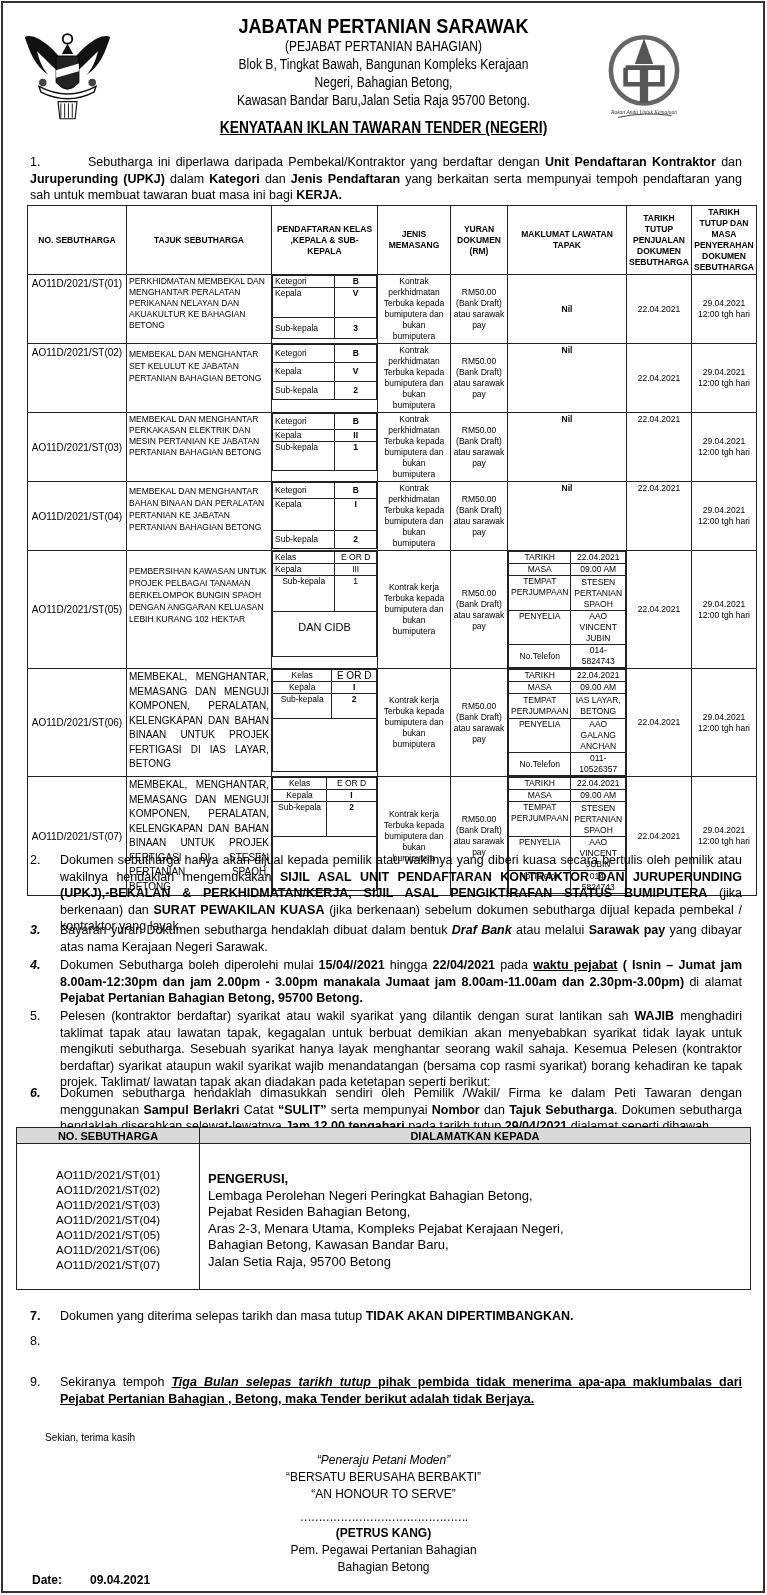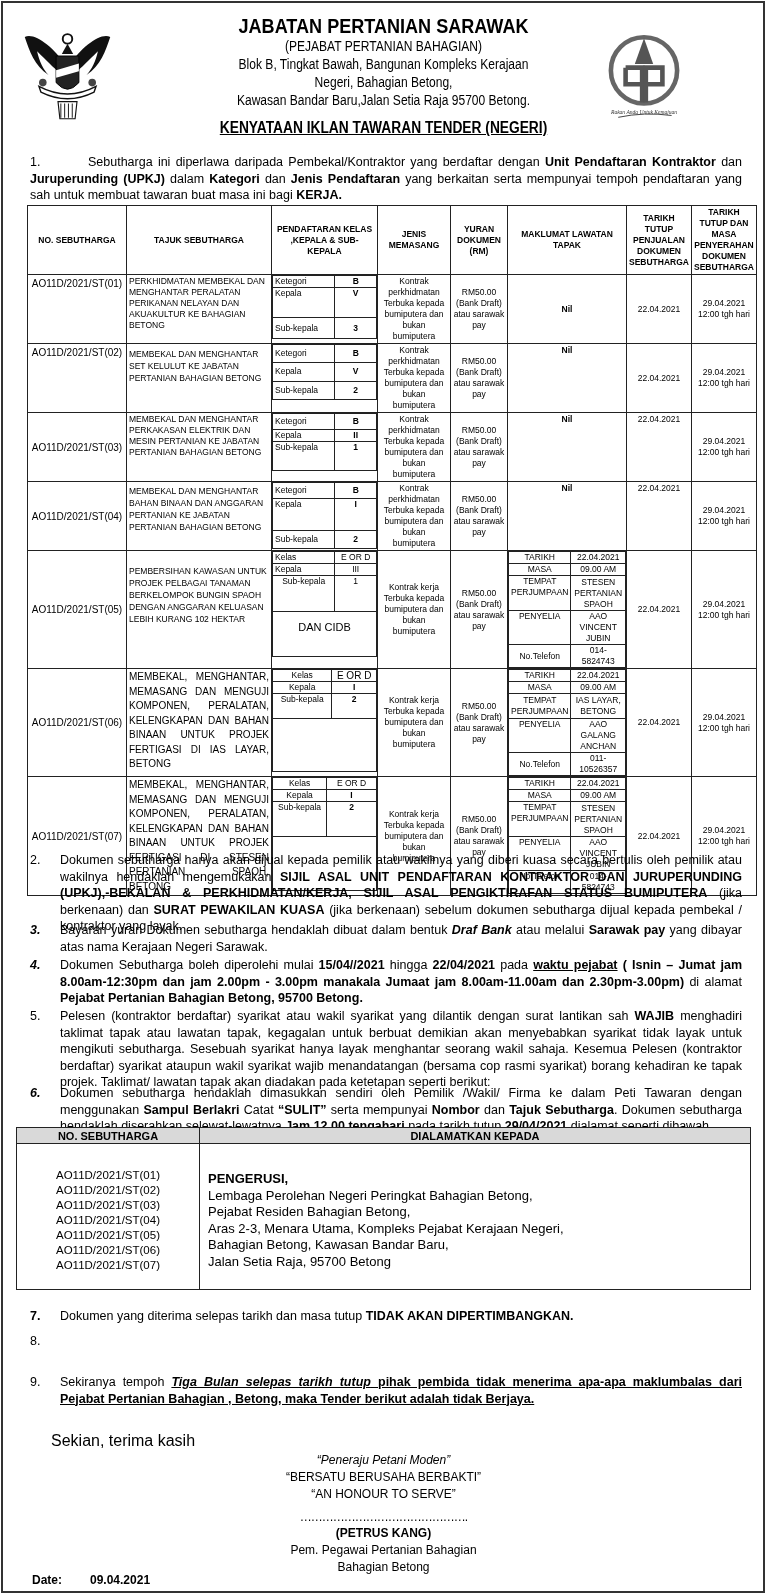--- a/index.html
+++ b/index.html
@@ -184,21 +184,21 @@
     </td>
     <td class="c">Kontrak perkhidmatan Terbuka kepada bumiputera dan bukan bumiputera</td>
     <td class="c">RM50.00 (Bank Draft) atau sarawak pay</td>
     <td class="c" style="font-weight:bold;vertical-align:top">Nil</td>
     <td class="c" style="vertical-align:top">22.04.2021</td>
     <td class="c">29.04.2021 12:00 tgh hari</td>
   </tr>
 
   <tr style="height:67px">
     <td class="no">AO11D/2021/ST(04)</td>
-    <td class="tl" style="vertical-align:top;padding-top:3px;line-height:12px">MEMBEKAL DAN MENGHANTAR BAHAN BINAAN DAN ANGGARAN PERTANIAN KE JABATAN PERTANIAN BAHAGIAN BETONG</td>
+    <td class="tl" style="vertical-align:top;padding-top:3px;line-height:12px">MEMBEKAL DAN MENGHANTAR BAHAN BINAAN DAN PERALATAN PERTANIAN KE JABATAN PERTANIAN BAHAGIAN BETONG</td>
     <td class="nest">
       <table class="inner" style="height:67px">
             <colgroup>
               <col style="width:60%">
               <col>
             </colgroup>
         <tbody>
               <tr style="height:16px">
                 <td>Ketegori</td>
                 <td class="c" style="font-weight:bold">B</td>
@@ -479,21 +479,21 @@
 
 <div class="para" style="left:30px; top:1333px; width:712px; padding-left:30px;">
   <span class="num">8.</span>
 </div>
 
 <div class="para" style="left:30px; top:1374px; width:712px; padding-left:30px;">
   <span class="num">9.</span>
   <span style=""><span style="text-decoration:none;display:inline">Sekiranya tempoh </span></span><b style="font-style:italic;text-decoration:underline">Tiga Bulan selepas tarikh tutup</b><b style="text-decoration:underline"> pihak pembida tidak menerima apa-apa maklumbalas dari Pejabat Pertanian Bahagian , Betong, maka Tender  berikut adalah tidak Berjaya.</b>
 </div>
 
-<div class="abs" style="left:51px; top:1432px; font-size:16px">Sekian, terima kasih</div>
+<div class="abs" style="left:45px; top:1432px; font-size:10px">Sekian, terima kasih</div>
 <div class="sig" style="top:1453px; font-style:italic">“Peneraju Petani Moden”</div>
 <div class="sig" style="top:1470px">“BERSATU BERUSAHA BERBAKTI”</div>
 <div class="sig" style="top:1487px">“AN HONOUR TO SERVE”</div>
 <div class="sig" style="top:1510px; letter-spacing:-1px">……………………………………….</div>
 <div class="sig" style="top:1526px; font-weight:bold">(PETRUS KANG)</div>
 <div class="sig" style="top:1543px">Pem. Pegawai Pertanian Bahagian</div>
 <div class="sig" style="top:1560px">Bahagian Betong</div>
 <div class="abs" style="left:32px; top:1573px; font-size:12px; font-weight:bold">Date:</div>
 <div class="abs" style="left:90px; top:1573px; font-size:12px; font-weight:bold">09.04.2021</div>
 

